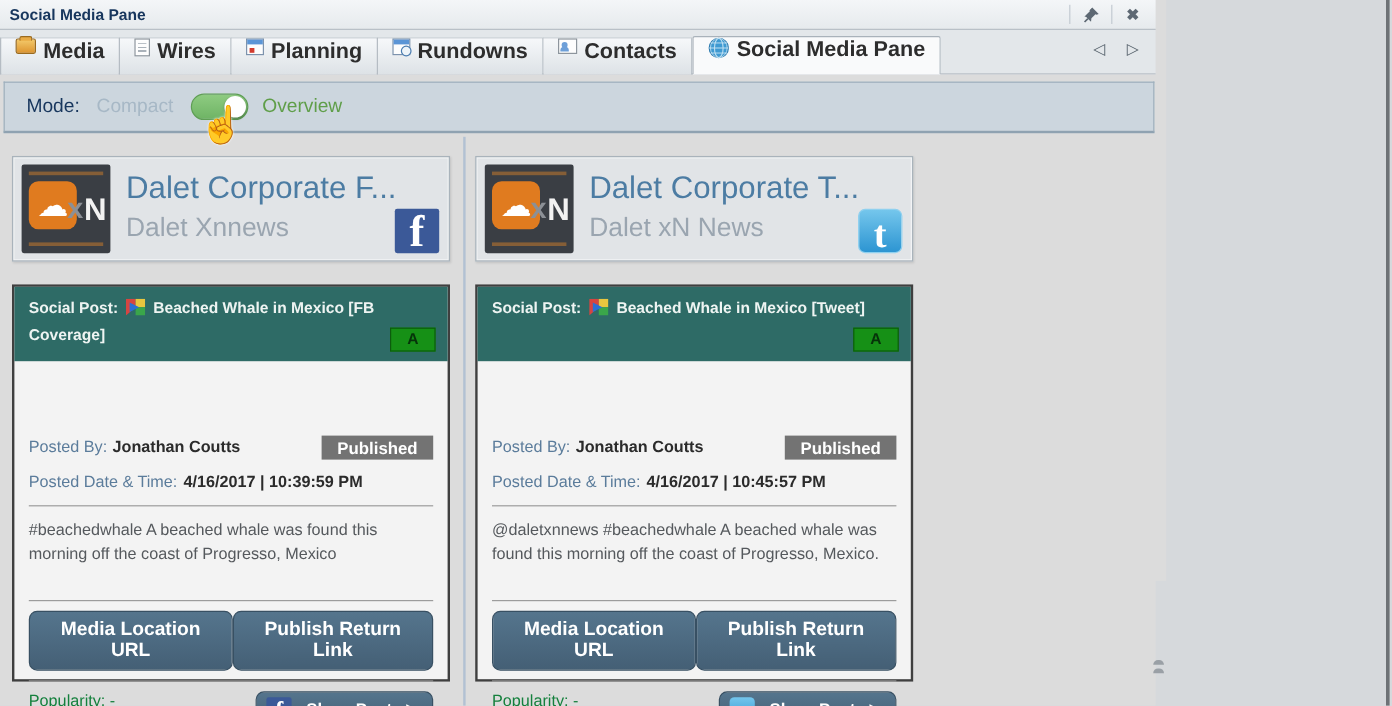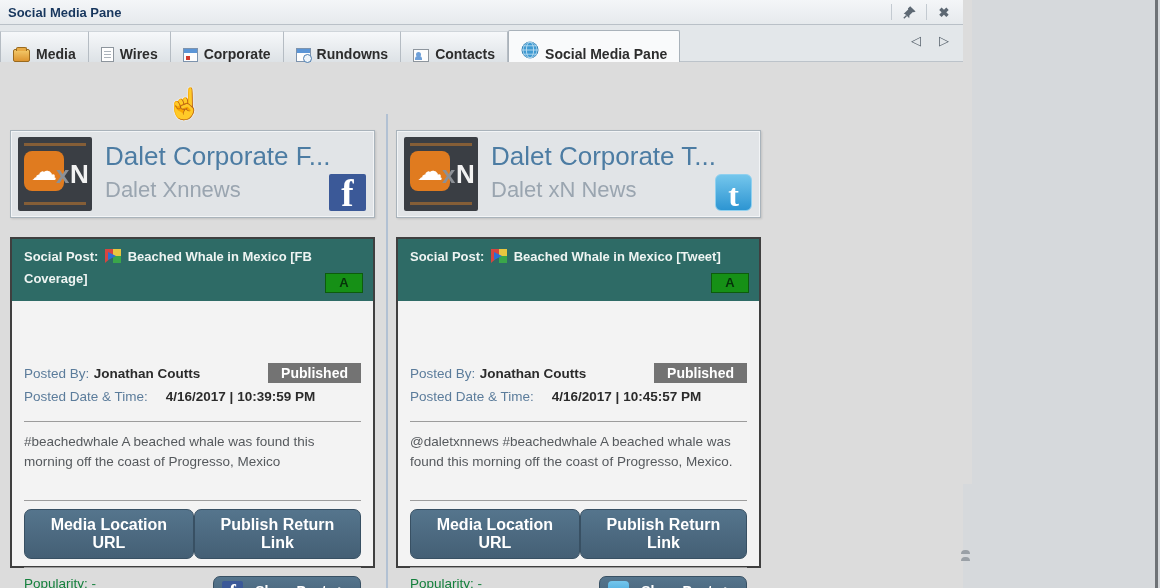--- a/index.html
+++ b/index.html
@@ -14,21 +14,21 @@
   .tb-icons { position:absolute; right:8px; top:0; height:24px; display:flex; align-items:center; }
   .tb-sep { width:1px; height:16px; background:#c3cad1; margin:0 6px; }
   .pin-icon svg { display:block; }
   .tb-btn { width:22px; height:20px; display:flex; align-items:center; justify-content:center;
     color:#5d6873; font-size:13px; font-weight:bold; cursor:pointer; }
 
   
   .tabbar { position:absolute; left:0; top:25px; width:963px; height:37px; background:#e3e7ea;
     border-bottom:1px solid #bcc3ca; }
   .tabs { display:flex; height:31px; margin-top:6px; }
-  .tab { display:flex; align-items:flex-end; gap:6px; padding:0 12px; font-size:14px; font-weight:bold;
+  .tab { display:flex; align-items:flex-start; gap:6px; padding:0 12px; font-size:18px; font-weight:bold;
     color:#2d2d2d; background:linear-gradient(#f6f8fa,#dde2e6); border-right:1px solid #b5bcc3;
     border-top:1px solid #cfd5da; cursor:pointer; }
   .tab.first { border-left:1px solid #b5bcc3; }
   .tab.active { background:#f9fafb; border:1px solid #a9b2ba; border-bottom:none; height:32px;
     margin-top:-1px; border-radius:2px 2px 0 0; position:relative; z-index:2; }
   .tab-nav { position:absolute; right:14px; top:8px; display:flex; gap:18px; color:#55606a; font-size:13px; }
   .tab-nav span { cursor:pointer; }
 
   
   .ic { display:inline-block; position:relative; }
@@ -101,21 +101,21 @@
     font-size:13px; font-weight:bold; padding:8px 12px; line-height:20px; }
   .pinwheel { display:inline-block; vertical-align:-2px; margin:0 3px; }
   .a-badge { position:absolute; right:10px; bottom:8px; width:38px; height:20px; background:#169016;
     border:1px solid #0c5c0c; color:#06330a; font-size:13px; font-weight:bold;
     display:flex; align-items:center; justify-content:center; }
   .post-body { padding:8px 12px 10px;margin-top:48px; }
   .meta-row { display:flex; justify-content:space-between; align-items:center; margin-top:4px; height:24px; }
   .meta-label { color:#5b7c9b; font-size:13.5px; }
   .meta-value { color:#2b2b2b; font-size:13.5px; font-weight:bold; }
   .published { background:#737373; color:#fff; font-size:14px; font-weight:bold; padding:2px 13px; }
-  .date-row { margin-top:4px; height:24px; display:flex; align-items:flex-start; gap:18px; }
+  .date-row { margin-top:4px; height:24px; display:flex; align-items:center; gap:5px; }
   .hr { border:none; border-top:1px solid #9c9c9c; margin:8px 0; }
   .post-text { color:#55595d; font-size:13.5px; line-height:20px; min-height:62px; padding-top:2px; }
   .btn-row { display:flex; justify-content:space-between; margin:6px 0 8px; }
   .slate-btn { background:linear-gradient(#55758d,#445f75); color:#fff; font-size:16px; font-weight:bold;
     border:1px solid #385063; border-radius:7px; padding:6px 14px; cursor:pointer;
     font-family:"Liberation Sans", sans-serif; }
   .bottom-row { display:flex; justify-content:space-between; align-items:flex-start; margin-top:8px; }
   .pop-label { color:#15803d; font-size:13.5px; }
   .progress-track { width:150px; height:12px; background:#c9cdc9; margin-top:7px; }
   .progress-fill { height:100%; background:#2db32d; }
@@ -158,21 +158,21 @@
       <div class="tab first">
         <span class="ic ic-media"></span>
         <span>Media</span>
       </div>
       <div class="tab">
         <span class="ic ic-wires"></span>
         <span>Wires</span>
       </div>
       <div class="tab">
         <span class="ic ic-cal red"></span>
-        <span>Corporate</span>
+        <span>Planning</span>
       </div>
       <div class="tab">
         <span class="ic ic-cal clock"></span>
         <span>Rundowns</span>
       </div>
       <div class="tab">
         <span class="ic ic-contacts"></span>
         <span>Contacts</span>
       </div>
       <div class="tab active">
@@ -188,20 +188,28 @@
         </span>
         <span>Social Media Pane</span>
       </div>
     </div>
     <div class="tab-nav">
       <span>◁</span>
       <span>▷</span>
     </div>
   </div>
 
+  <div class="modebar">
+    <span class="mode-label">Mode:</span>
+    <span class="mode-off">Compact</span>
+    <div class="toggle">
+      <div class="knob"></div>
+    </div>
+    <span class="mode-on">Overview</span>
+  </div>
   <div class="hand-cursor">☝</div>
 
   <div class="content">
     <div class="col-divider"></div>
 
     <div class="acct-card left">
       <div class="avatar">
         <div class="av-line t"></div>
         <div class="av-logo">☁</div>
         <span class="av-x">x</span>

